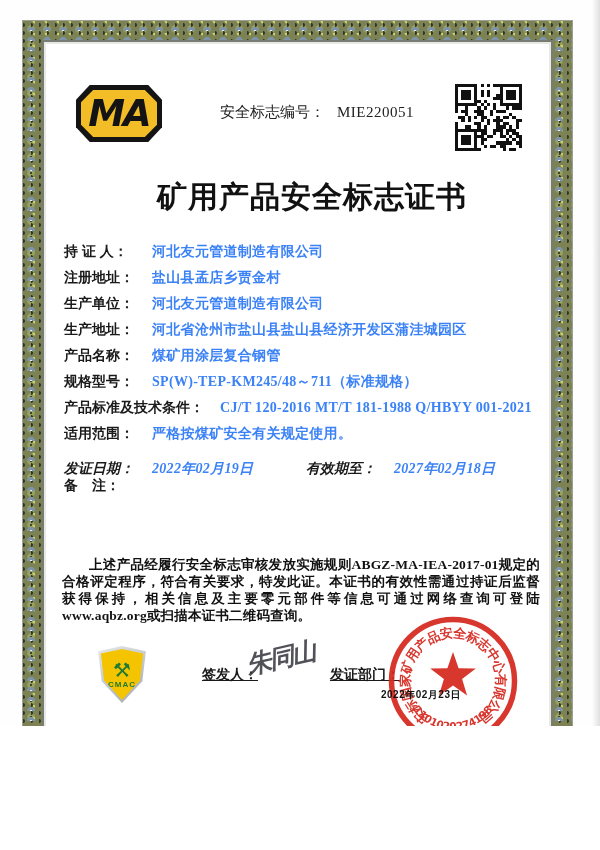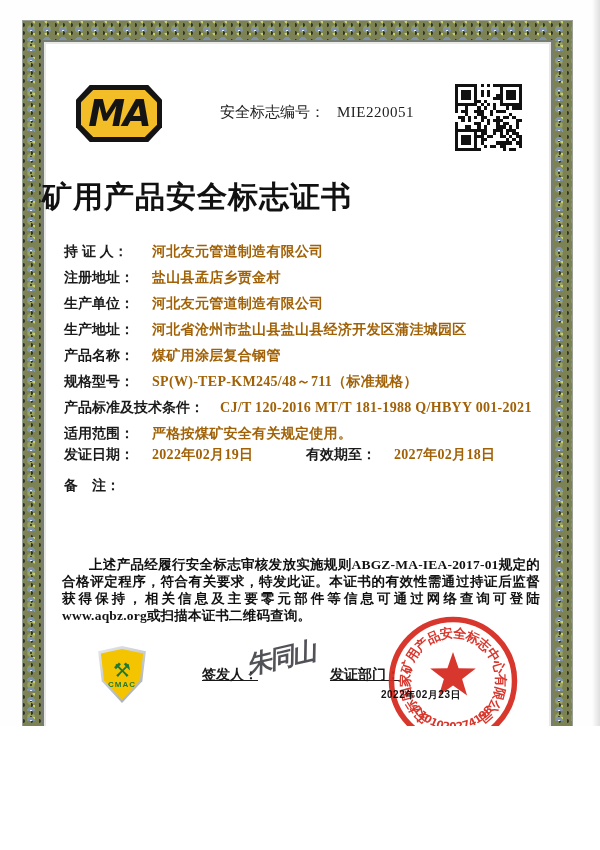--- a/index.html
+++ b/index.html
@@ -37,32 +37,32 @@
     clip-path:polygon(16% 0%,84% 0%,100% 26%,100% 74%,84% 100%,16% 100%,0% 74%,0% 26%);
     display:flex;align-items:center;justify-content:center;}
   .ma-text{font-family:"DejaVu Sans",sans-serif;font-weight:900;font-style:italic;
     font-size:37px;color:#141414;letter-spacing:-2px;transform:scaleY(1.02);line-height:1;}
   .cert-no{position:absolute;left:178px;top:63px;font-family:"Liberation Serif",serif;
     font-size:15px;color:#222;white-space:nowrap;}
   .cert-no .val{margin-left:12px;letter-spacing:0.5px;}
   .qr-box{position:absolute;left:413px;top:44px;width:67px;height:67px;}
 
   
-  .title{position:absolute;left:0;top:137px;width:100%;margin:0;text-align:left;
+  .title{position:absolute;left:12px;top:137px;width:100%;margin:0;text-align:center;
     font-size:30px;font-weight:900;color:#111;letter-spacing:1px;
     font-family:Liberation Sans, sans-serif;}
 
   
   .fields{position:absolute;left:22px;top:203px;width:480px;}
   .frow{display:flex;align-items:baseline;line-height:17px;margin-bottom:9px;}
   .flabel{font-size:14px;font-weight:700;color:#1a1a1a;min-width:88px;white-space:nowrap;}
   .flabel.wide{min-width:0;margin-right:16px;}
-  .fvalue{font-size:14px;font-weight:700;color:#a16207;
+  .fvalue{font-size:14px;font-weight:700;color:#3b82f6;
     font-family:"Liberation Serif",serif;letter-spacing:0.3px;}
-  .dates-row{position:absolute;left:22px;top:406px;display:flex;align-items:flex-start;}
+  .dates-row{position:absolute;left:22px;top:420px;display:flex;align-items:flex-start;font-style:italic;}
   .dates-row .flabel{min-width:88px;}
   .dates-row .fvalue{min-width:112px;}
   .dates-row .gap{width:42px;}
   .remark-row{position:absolute;left:22px;top:436px;}
 
   
   .statement{position:absolute;left:20px;top:516px;width:478px;margin:0;
     font-size:13.5px;line-height:17px;font-weight:700;color:#111;
     text-align:justify;text-indent:2em;font-family:"Liberation Serif",serif;
     letter-spacing:0.2px;}

